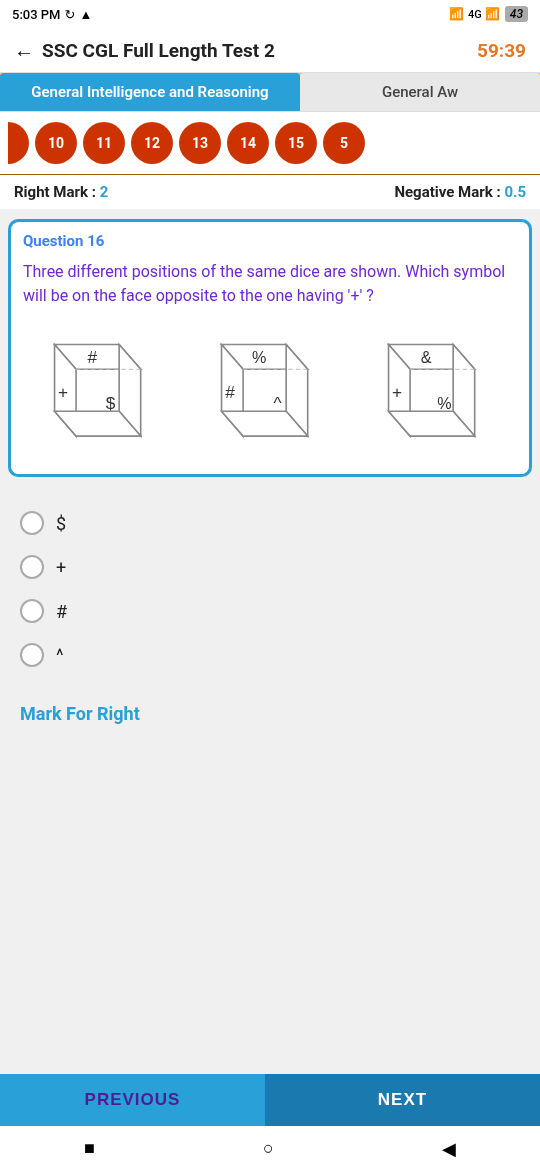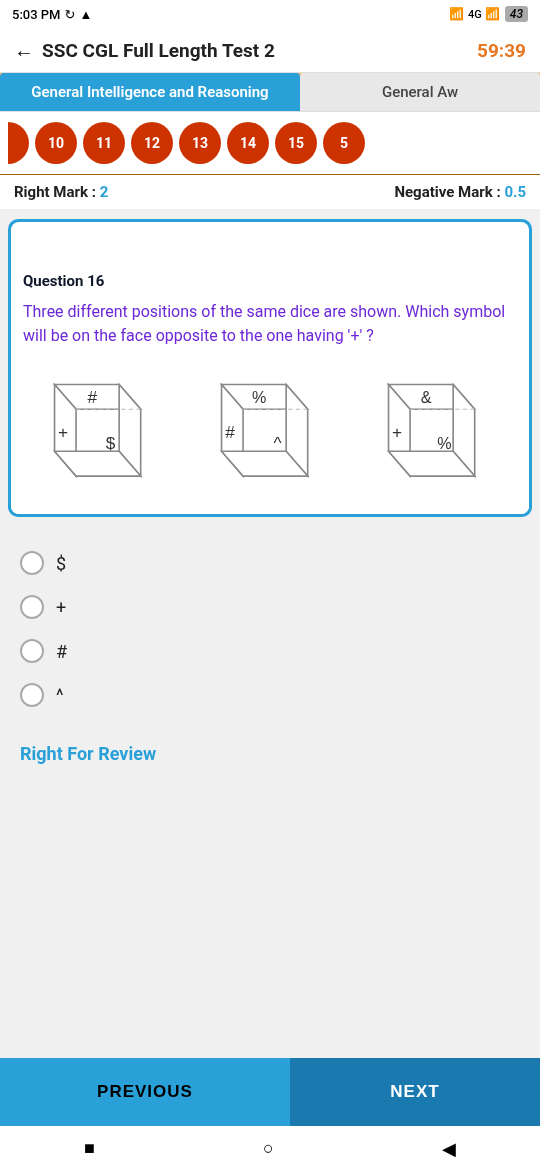--- a/index.html
+++ b/index.html
@@ -132,25 +132,24 @@
       border-radius: 10px;
       margin: 10px 8px;
       padding: 3px;
     }
     .question-inner {
       background: #fff;
       border-radius: 8px;
       overflow: hidden;
     }
     .question-header {
-      color: #0f172a;
+      color: #3b82f6;
       font-size: 15px;
       font-weight: 700;
       padding: 10px 12px 6px 12px;
-      margin-top: 40px;
     }
     .question-text {
       font-size: 16px;
       color: #6d28d9;
       padding: 4px 12px 10px 12px;
       line-height: 1.5;
     }
 
     
     .dice-area {
@@ -199,36 +198,36 @@
     
     .bottom-nav {
       display: flex;
       position: fixed;
       bottom: 44px;
       width: 540px;
     }
     .btn-prev {
       flex: 1;
       background: #29a0d8;
-      color: #000000;
+      color: #4c1d95;
       font-size: 17px;
       font-weight: 700;
-      padding: 24px;
+      padding: 11px;
       text-align: center;
       border: none;
       cursor: pointer;
       letter-spacing: 1px;
     }
     .btn-next {
       flex: 1;
       background: #1a7ab0;
       color: #fff;
       font-size: 17px;
       font-weight: 700;
-      padding: 4px;
+      padding: 16px;
       text-align: center;
       border: none;
       cursor: pointer;
       letter-spacing: 1px;
     }
 
     
     .android-nav {
       position: fixed;
       bottom: 0;
@@ -364,21 +363,21 @@
     <div class="radio-circle"></div>
     <span>#</span>
   </div>
   <div class="option-row">
     <div class="radio-circle"></div>
     <span>^</span>
   </div>
 </div>
 
 <div class="mark-review">
-  <span class="mark-review-text">Right For Review</span>
+  <span class="mark-review-text">Mark For Right</span>
 </div>
 
 <div class="spacer-bottom"></div>
 
 <div class="bottom-nav">
   <button class="btn-prev">PREVIOUS</button>
   <button class="btn-next">NEXT</button>
 </div>
 
 <div class="android-nav">

